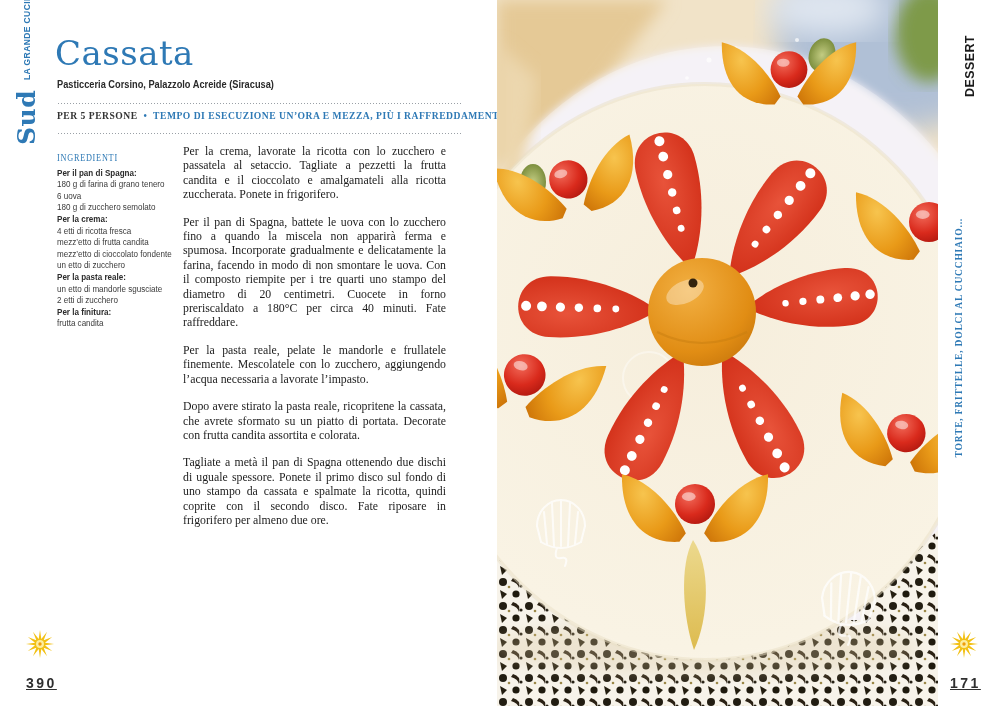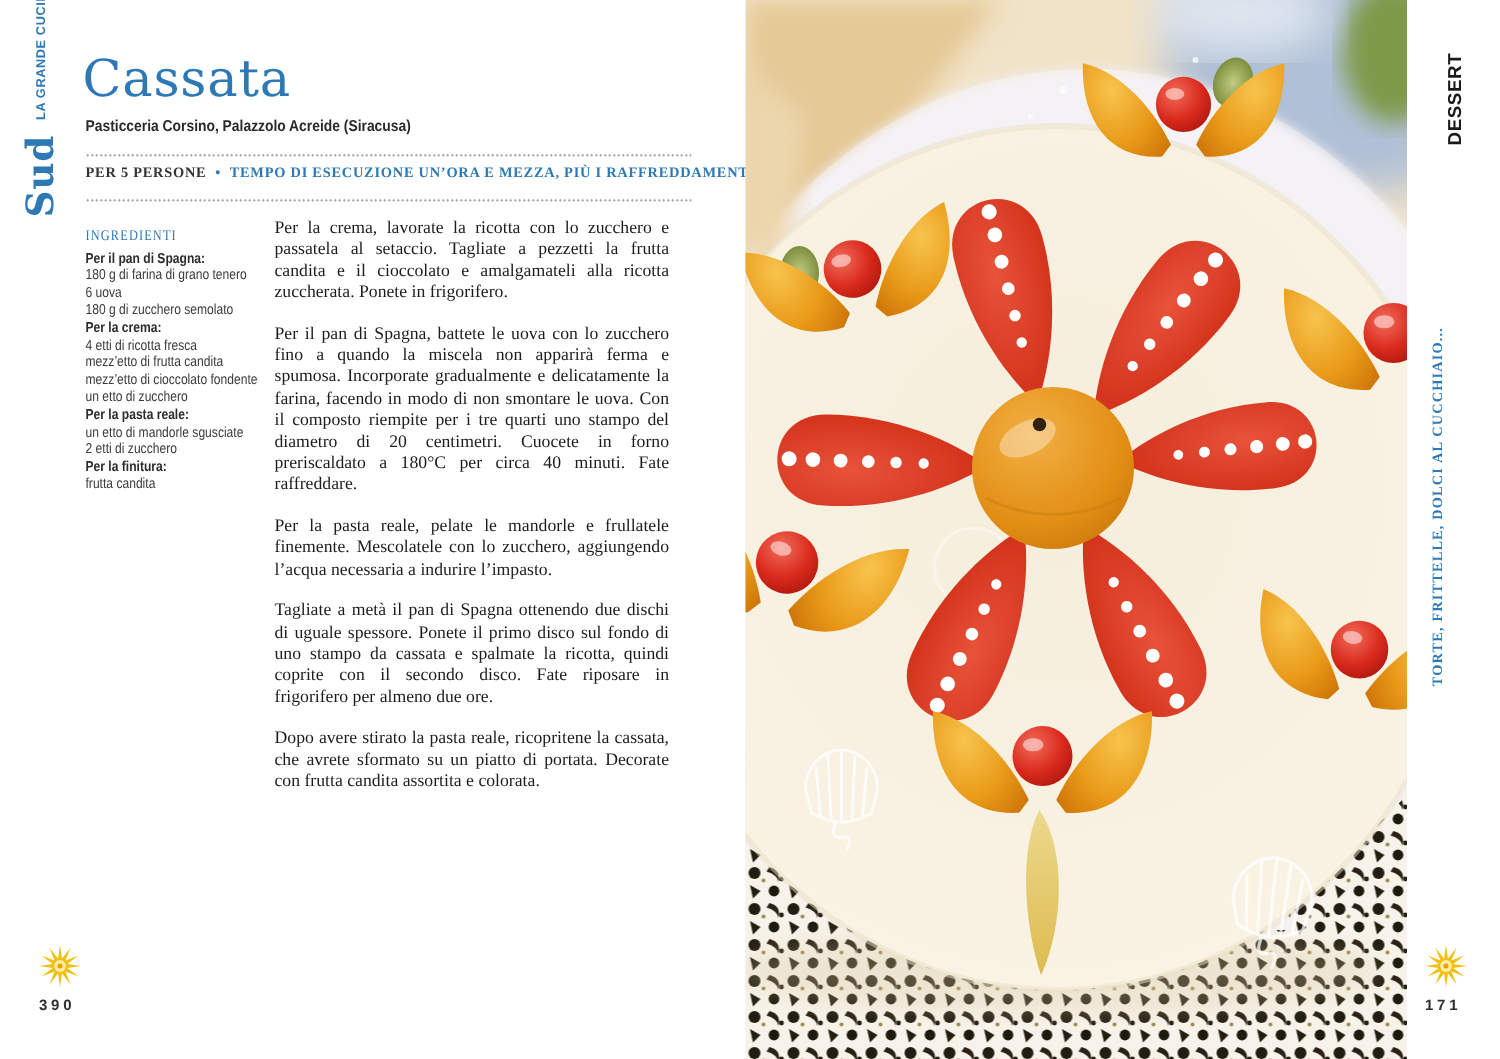--- a/index.html
+++ b/index.html
@@ -36,22 +36,22 @@
   .ing-title{font-weight:bold;color:#2c2c2c;}
 
   
   .steps{position:absolute;left:183px;top:144px;width:279px;font-size:11.8px;line-height:14.4px;
          text-align:justify;color:#1c1c1c;}
   .step{margin:0 16px 13px 0;}
 
   
   .folio{position:absolute;text-align:left;}
   .folio-left{left:24px;top:629px;} .folio-right{left:948px;top:629px;}
-  .folio-num{font-family:"Liberation Sans",sans-serif;font-weight:bold;font-size:10px;
-             letter-spacing:2.5px;color:#2f2f2f;margin-top:1px;padding-left:2px;}
+  .folio-num{font-family:"Liberation Sans",sans-serif;font-weight:bold;font-size:14px;
+             letter-spacing:2.5px;color:#2f2f2f;margin-top:12px;padding-left:2px;text-decoration:underline;}
 
   
   .photo{position:absolute;left:497px;top:0;width:441px;height:706px;}
 
   
   .tab-dessert{left:963px;top:33px;height:64px;font-family:"Liberation Sans",sans-serif;
                font-weight:bold;font-size:12.5px;color:#1a1a1a;letter-spacing:.4px;}
   .side-caption{left:954px;top:218px;font-size:9.5px;color:#2e79b5;letter-spacing:.8px;font-weight:bold;}
 </style>
 </head>
@@ -88,23 +88,23 @@
       <div class="ing-item">un etto di mandorle sgusciate</div>
       <div class="ing-item">2 etti di zucchero</div>
       <div class="ing-title">Per la finitura:</div>
       <div class="ing-item">frutta candita</div>
     </div>
 </div>
 
 <div class="steps" id="steps">
     <p class="step">Per la crema, lavorate la ricotta con lo zucchero e passatela al setaccio. Tagliate a pezzetti la frutta candita e il cioccolato e amalgamateli alla ricotta zuccherata. Ponete in frigorifero.</p>
     <p class="step">Per il pan di Spagna, battete le uova con lo zucchero fino a quando la miscela non apparirà ferma e spumosa. Incorporate gradualmente e delicatamente la farina, facendo in modo di non smontare le uova. Con il composto riempite per i tre quarti uno stampo del diametro di 20 centimetri. Cuocete in forno preriscaldato a 180°C per circa 40 minuti. Fate raffreddare.</p>
-    <p class="step">Per la pasta reale, pelate le mandorle e frullatele finemente. Mescolatele con lo zucchero, aggiungendo l’acqua necessaria a indurire l’impasto.</p>
+    <p class="step">Per la pasta reale, pelate le mandorle e frullatele finemente. Mescolatele con lo zucchero, aggiungendo l’acqua necessaria a lavorate l’impasto.</p>
+    <p class="step">Dopo avere stirato la pasta reale, ricopritene la cassata, che avrete sformato su un piatto di portata. Decorate con frutta candita assortita e colorata.</p>
     <p class="step">Tagliate a metà il pan di Spagna ottenendo due dischi di uguale spessore. Ponete il primo disco sul fondo di uno stampo da cassata e spalmate la ricotta, quindi coprite con il secondo disco. Fate riposare in frigorifero per almeno due ore.</p>
-    <p class="step">Dopo avere stirato la pasta reale, ricopritene la cassata, che avrete sformato su un piatto di portata. Decorate con frutta candita assortita e colorata.</p>
   </div>
 
 <div class="folio folio-left">
   <svg width="32" height="30" viewBox="-17 -16 34 32">
     <defs>
       <polygon id="sunstar" points="15,0 5.3,1.4 13,7.5 3.9,3.9 7.5,13 1.4,5.3 0,15 -1.4,5.3 -7.5,13 -3.9,3.9 -13,7.5 -5.3,1.4 -15,0 -5.3,-1.4 -13,-7.5 -3.9,-3.9 -7.5,-13 -1.4,-5.3 0,-15 1.4,-5.3 7.5,-13 3.9,-3.9 13,-7.5 5.3,-1.4"></polygon>
     </defs>
     <use href="#sunstar" fill="#f2c014"></use>
     <circle r="4.2" fill="#fceda0"></circle>
       <circle r="1.8" fill="#ef9d0a"></circle>

